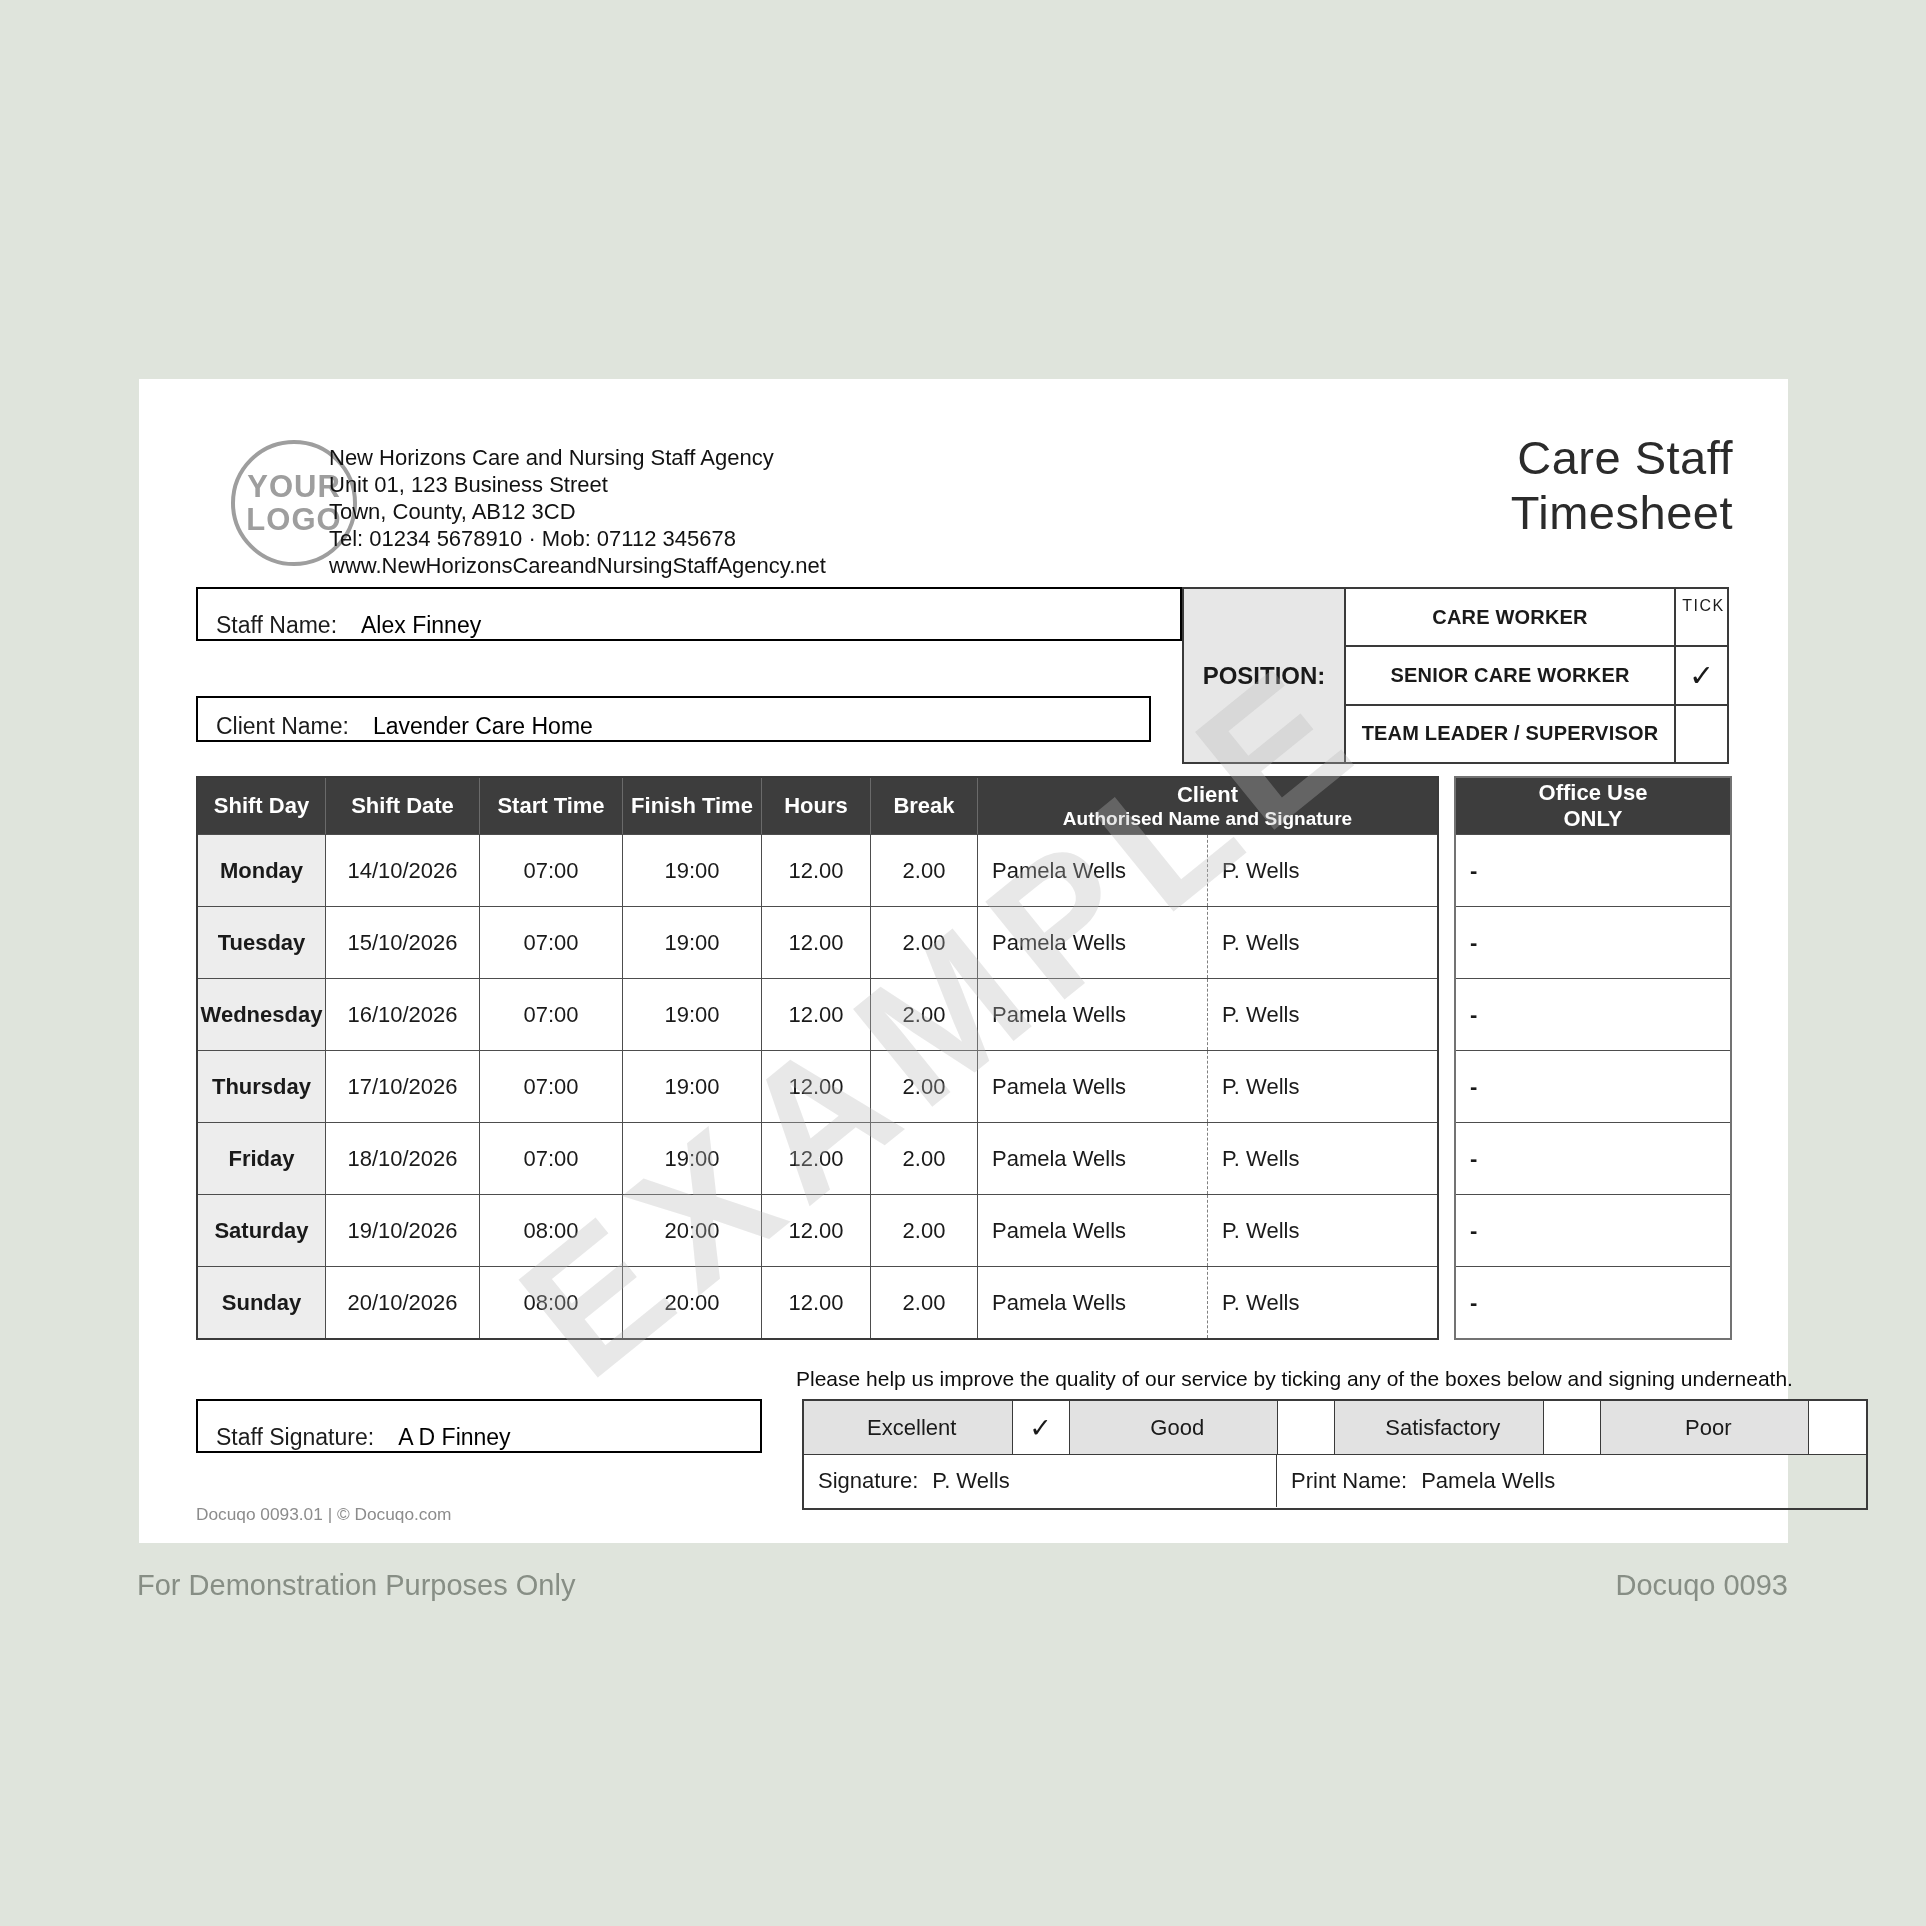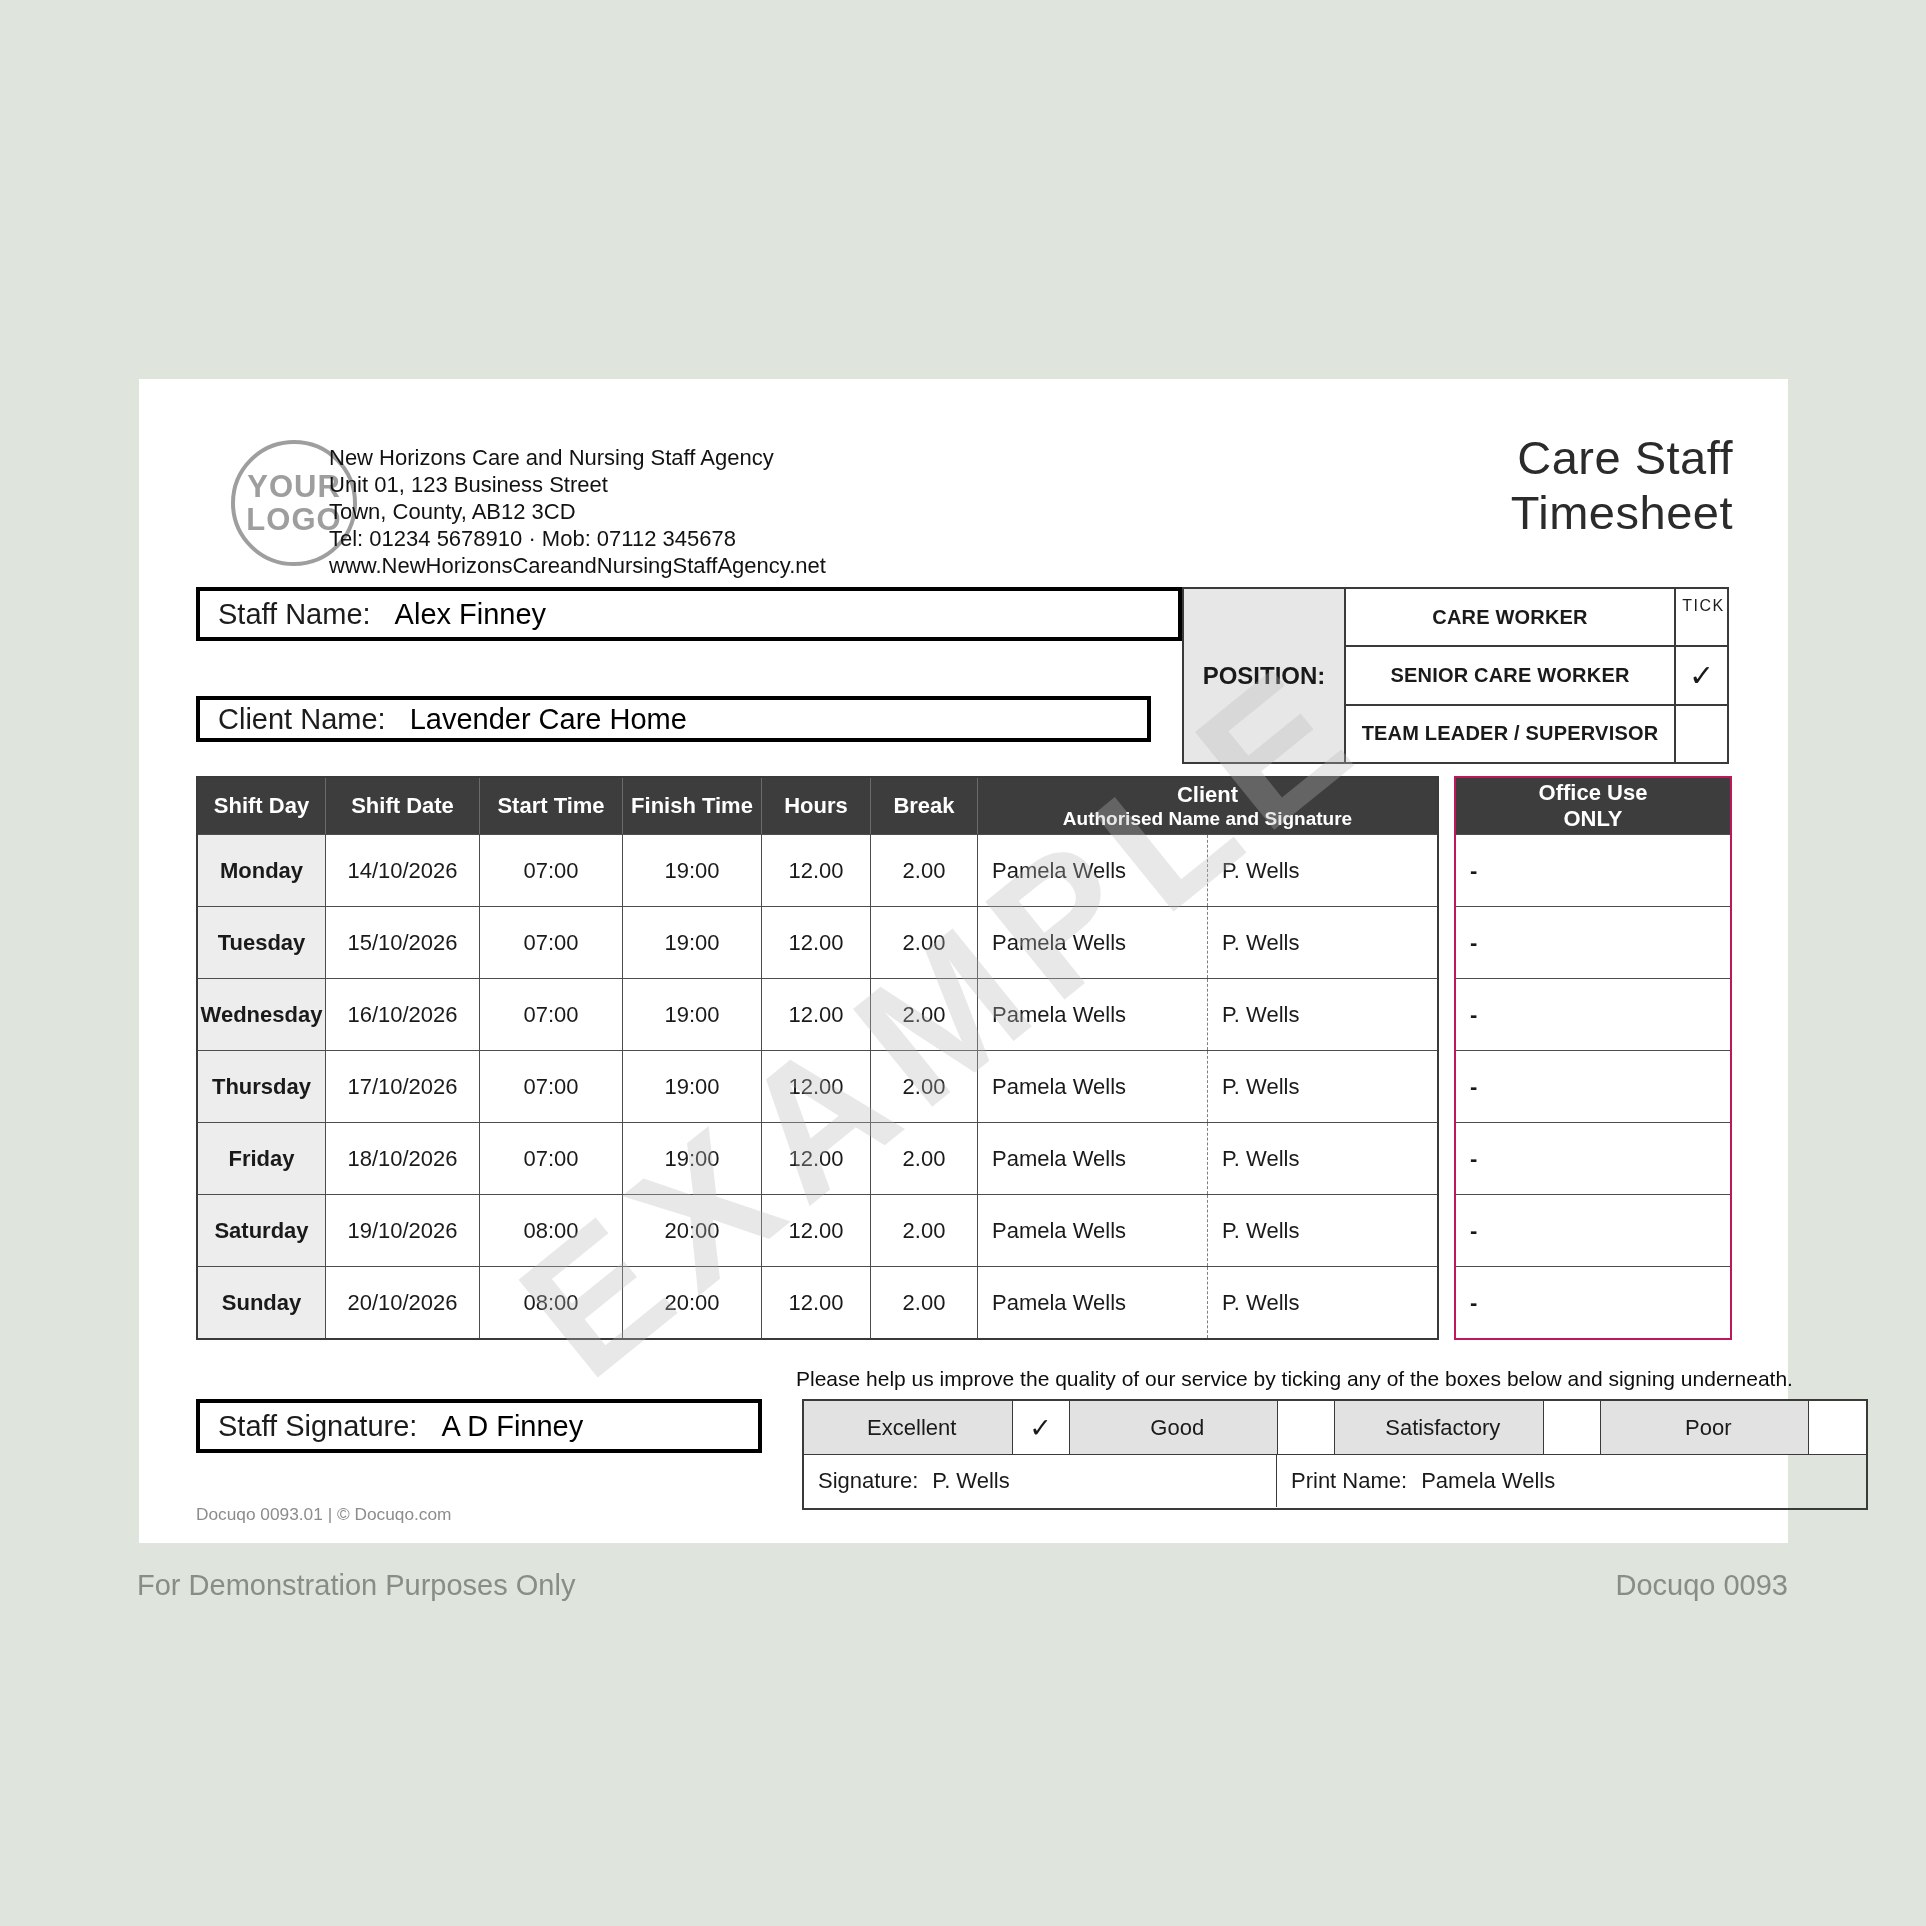--- a/index.html
+++ b/index.html
@@ -26,22 +26,22 @@
   .doc-title {
     position:absolute; right:55px; top:51px; text-align:right;
     font-size:47px; line-height:55px; font-weight:300; color:#2b2b2b; letter-spacing:0.5px;
   }
   .tick-label {
     position:absolute; left:1538px; top:181px; width:53px; text-align:center;
     font-size:16px; letter-spacing:1.5px; color:#1c1c1c;margin-top:37px;
   }
   
   .field-box {
-    position:absolute; border:4px solid #000000; background:#fff;
-    display:flex; align-items:center; padding-left:18px; font-size:29px;
+    position:absolute; border:2px solid #000000; background:#fff;
+    display:flex; align-items:flex-end; padding-left:18px; font-size:23px;
   }
   .field-box .lbl { color:#1c1c1c; }
   .field-box .val { margin-left:24px; color:#000; }
   #staff-box  { left:57px;  top:208px; width:986px; height:54px; }
   #client-box { left:57px;  top:317px; width:955px; height:46px; }
   
   .position-table {
     position:absolute; left:1043px; top:208px; width:547px; height:177px;
     border:2px solid #3a3a3a; display:flex;
   }
@@ -81,21 +81,21 @@
     font-size:22px; border-left:1px solid #4d4d4d; background:#fff;
   }
   .t-cell:first-child { border-left:none; }
   .t-cell.day { background:#ededed; font-weight:bold; }
   .t-cell.client { justify-content:flex-start; padding:0; }
   .client-half { flex:1; height:100%; display:flex; align-items:center; padding-left:14px; }
   .client-half.sig { border-left:1px dashed #808080; }
   
   .office-table {
     position:absolute; left:1315px; top:397px; width:278px; height:564px;
-    border:2px solid #be185d;
+    border:2px solid #737373;
   }
   .office-head {
     background:#3d3d3d; color:#fff; height:56px;
     display:flex; flex-direction:column; align-items:center; justify-content:center;
     font-weight:bold; font-size:22px; line-height:26px;
   }
   .o-row {
     height:72px; border-top:1px solid #4d4d4d; background:#fff;
     display:flex; align-items:center; padding-left:14px; font-size:22px; font-weight:bold;
   }

